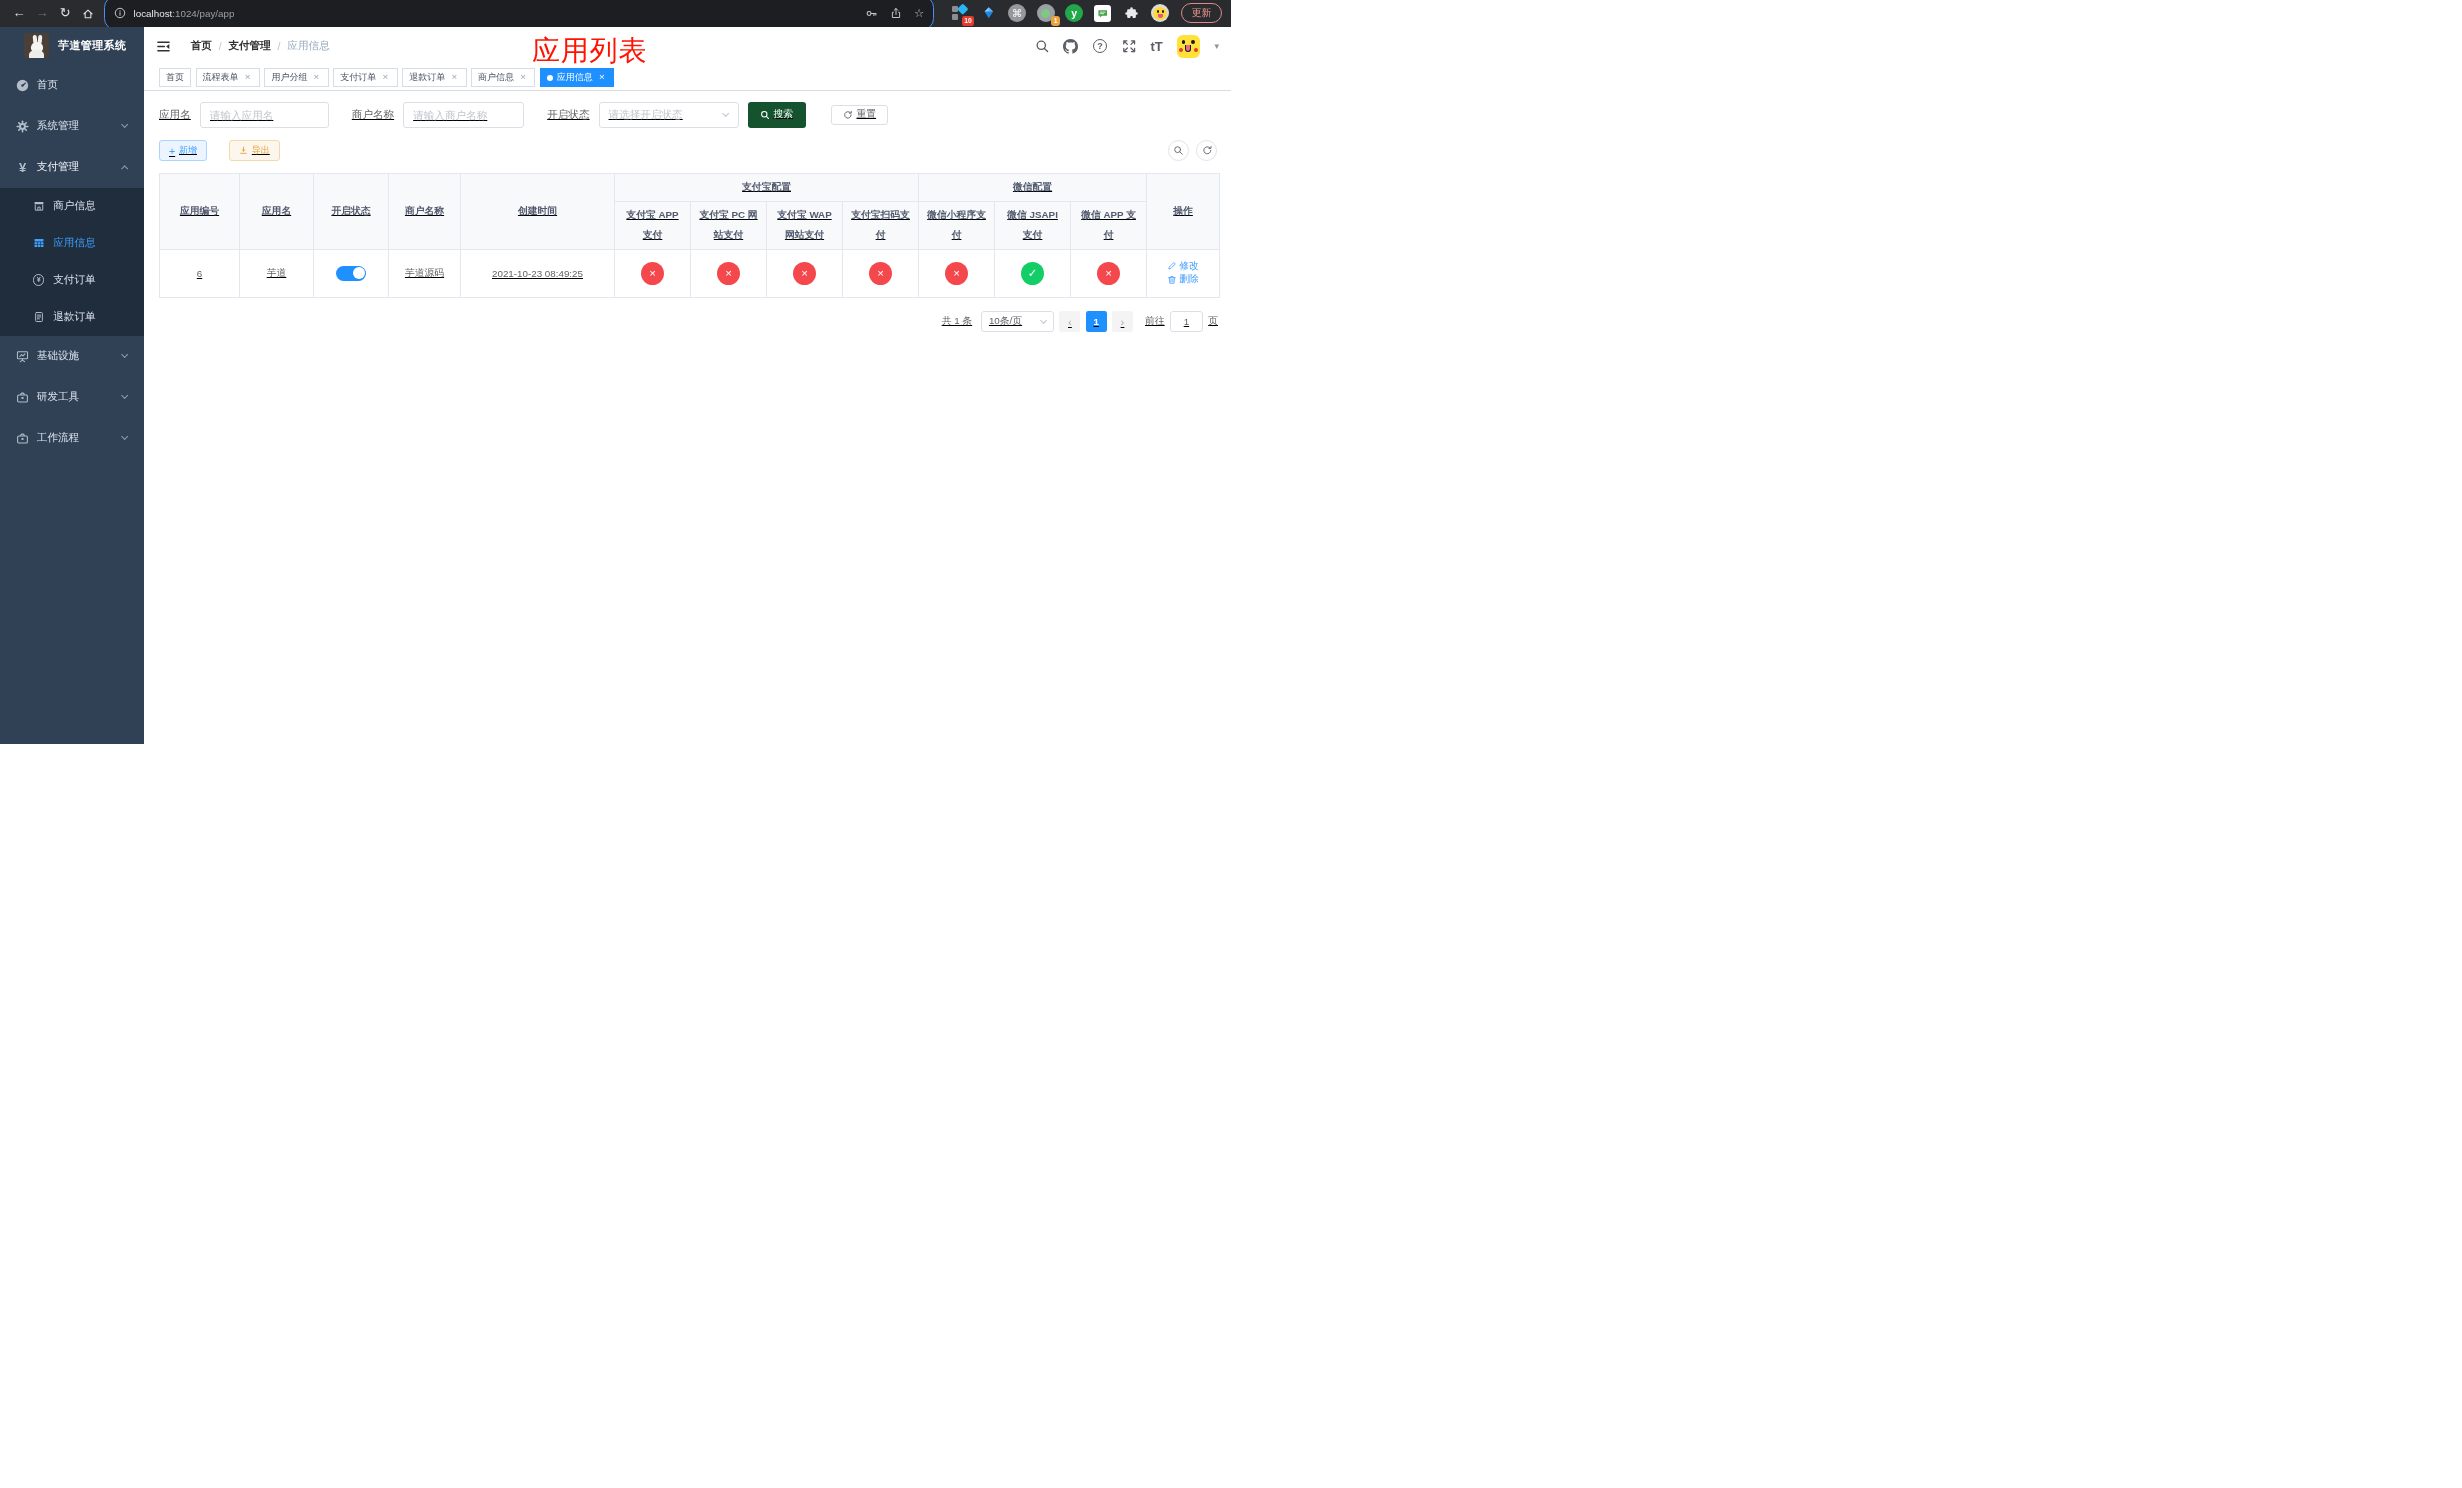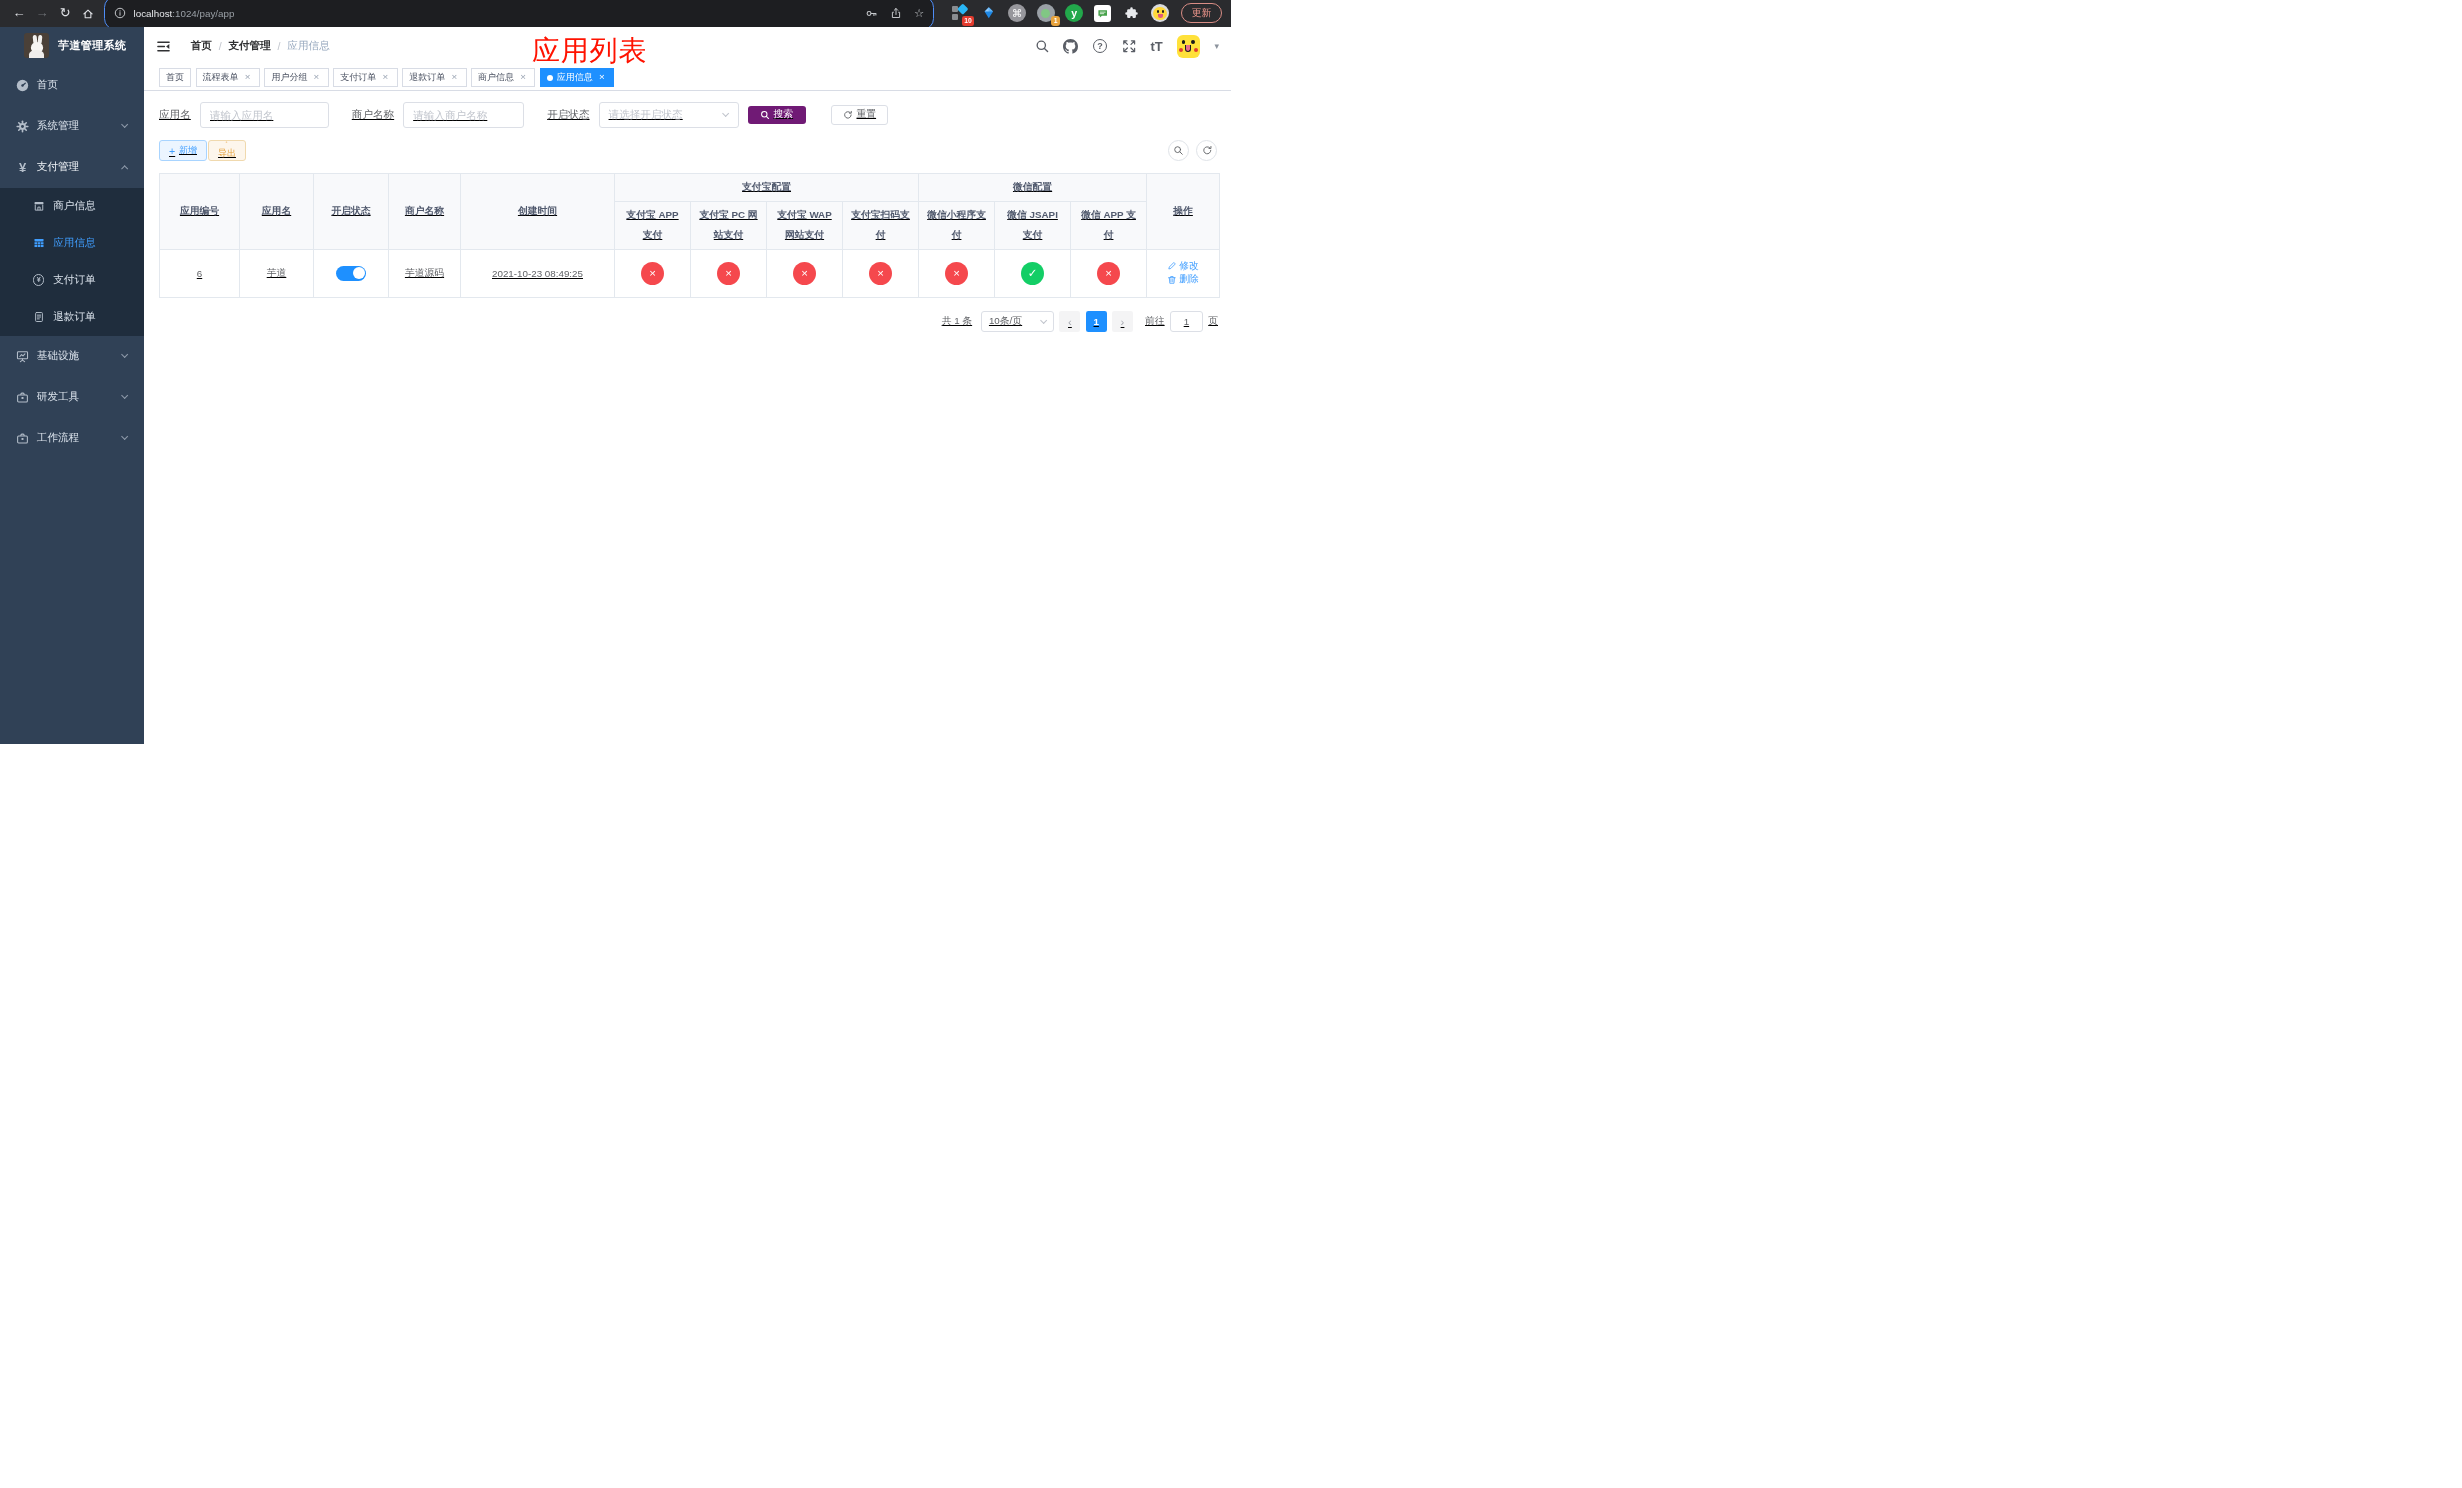--- a/index.html
+++ b/index.html
@@ -90,26 +90,26 @@
 
   .content { padding:10.6px 13.6px 0 15px; position:relative;text-decoration:underline; }
   .filters { display:flex; align-items:center; font-size:10.6px; color:#606266; height:27px; }
   .flabel { margin-right:9px; white-space:nowrap; }
   .f-input { height:26px; border:0.8px solid #dcdfe6; border-radius:3px; padding:0 9px; font-size:10.6px; color:#606266; outline:none; font-family:inherit; }
   .f-input::placeholder { color:#c0c4cc; }
   .w170 { width:129px; margin-right:23px; } .w160 { width:121px; margin-right:23px; }
   .select { width:140px; height:26px; border:0.8px solid #dcdfe6; border-radius:3px; display:flex; align-items:center; justify-content:space-between; padding:0 9px; color:#c0c4cc; font-size:10.6px; cursor:pointer; }
   .chev.gray { border-color:#c0c4cc; margin-top:-1.5px; }
   .btn { display:inline-flex; align-items:center; gap:3.8px; border-radius:3px; font-size:9.8px; cursor:pointer; border:0.8px solid transparent; font-family:inherit; }
-  .btn.primary { background:#701a75; color:#fff; height:18px; padding:0 11.4px; margin-left:9px; }
+  .btn.primary { background:#14532d; color:#fff; height:26px; padding:0 11.4px; margin-left:9px; }
   .btn.plainb { background:#fff; border-color:#dcdfe6; color:#606266; height:20px; padding:0 11.4px; margin-left:25px; }
   .toolbar { display:flex; align-items:center; margin-top:12px; }
   .btn.add { background:#ecf5ff; border-color:#a8d4ff; color:#409eff; height:21px; padding:0 9px; font-size:9px; }
   .btn.add .plus { font-size:10.6px; }
-  .btn.export { background:#fdf6ec; border-color:#f0d9ae; color:#e6a23c; height:21px; padding:0 9px; font-size:9px; margin-left:1px;flex-direction:column; }
+  .btn.export { background:#fdf6ec; border-color:#f0d9ae; color:#e6a23c; height:21px; padding:0 9px; font-size:9px; margin-left:22px; }
   .spacer { flex:1; }
   .circle-btn { width:21px; height:21px; border:0.8px solid #dfe3e8; border-radius:50%; display:flex; align-items:center; justify-content:center; margin-left:7.6px; color:#606266; cursor:pointer; background:#fff; }
 
   table.grid { border-collapse:collapse; table-layout:fixed; width:1059px; margin-top:12px; font-size:9.8px; color:#606266; }
   .grid th, .grid td { border:0.8px solid #e3e8ee; }
   .grid th { background:#f8f9fb; color:#515a6e; font-weight:bold; padding:3px 7.6px; text-align:center; line-height:2.1; }
   .grid tr.gr th { height:27px; }
   .grid tr.sub th { height:48px; }
   .grid td { height:48px; text-align:center; padding:0 6px; background:#fff; }
   .switch { width:30px; height:15px; border-radius:7.6px; display:inline-block; position:relative; vertical-align:middle; cursor:pointer; }

